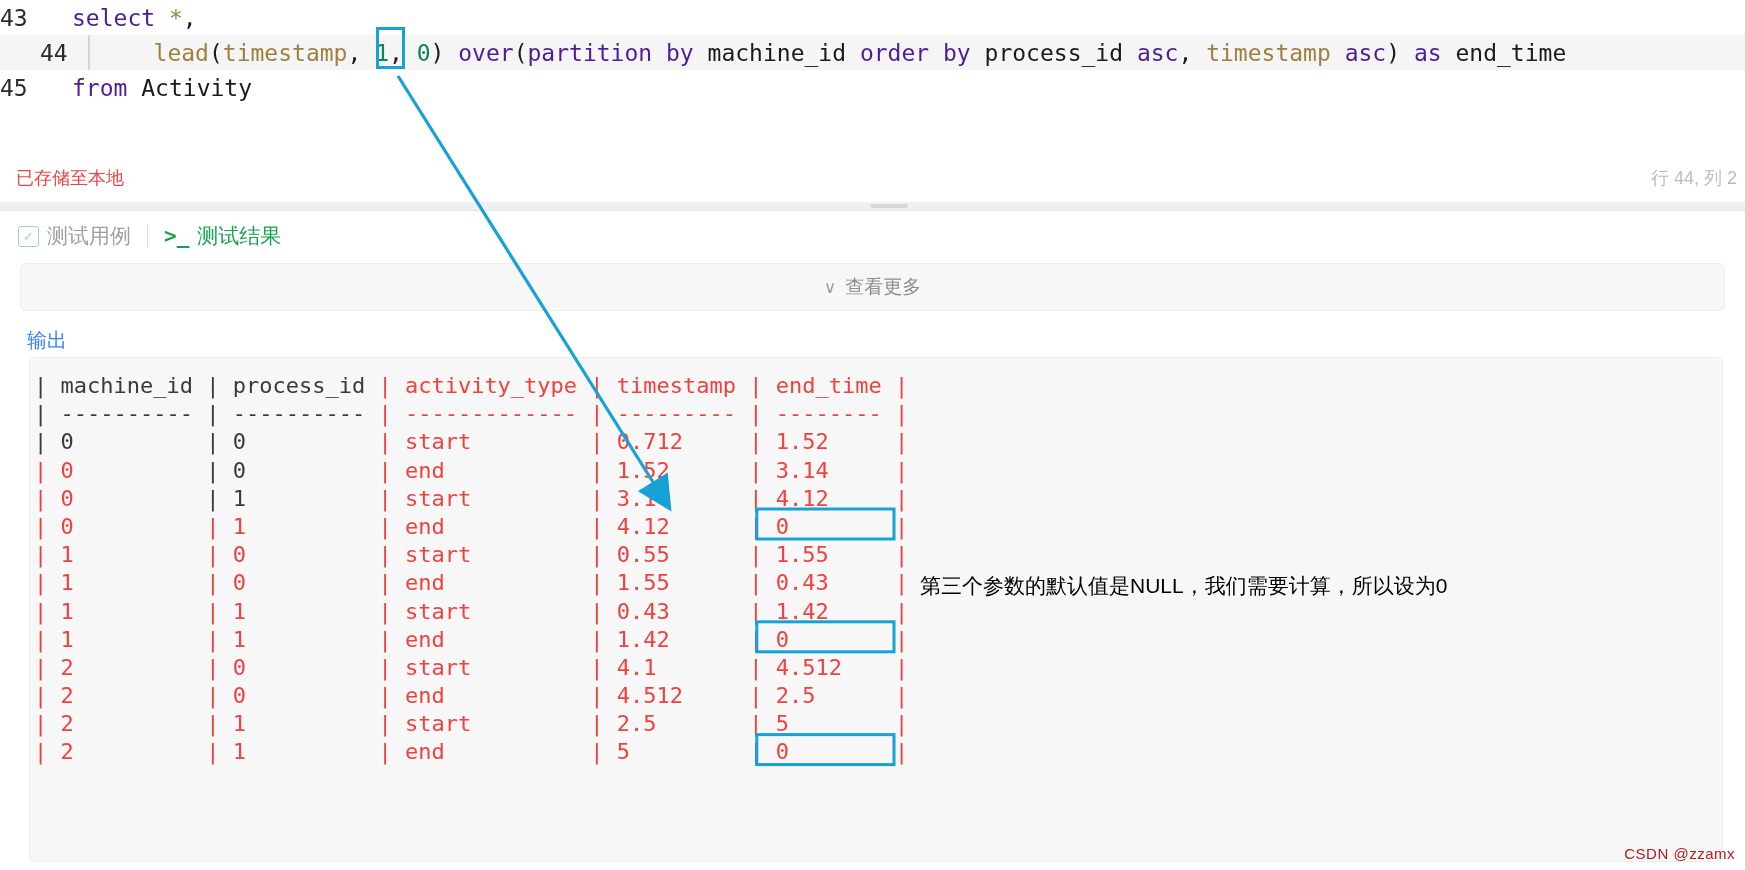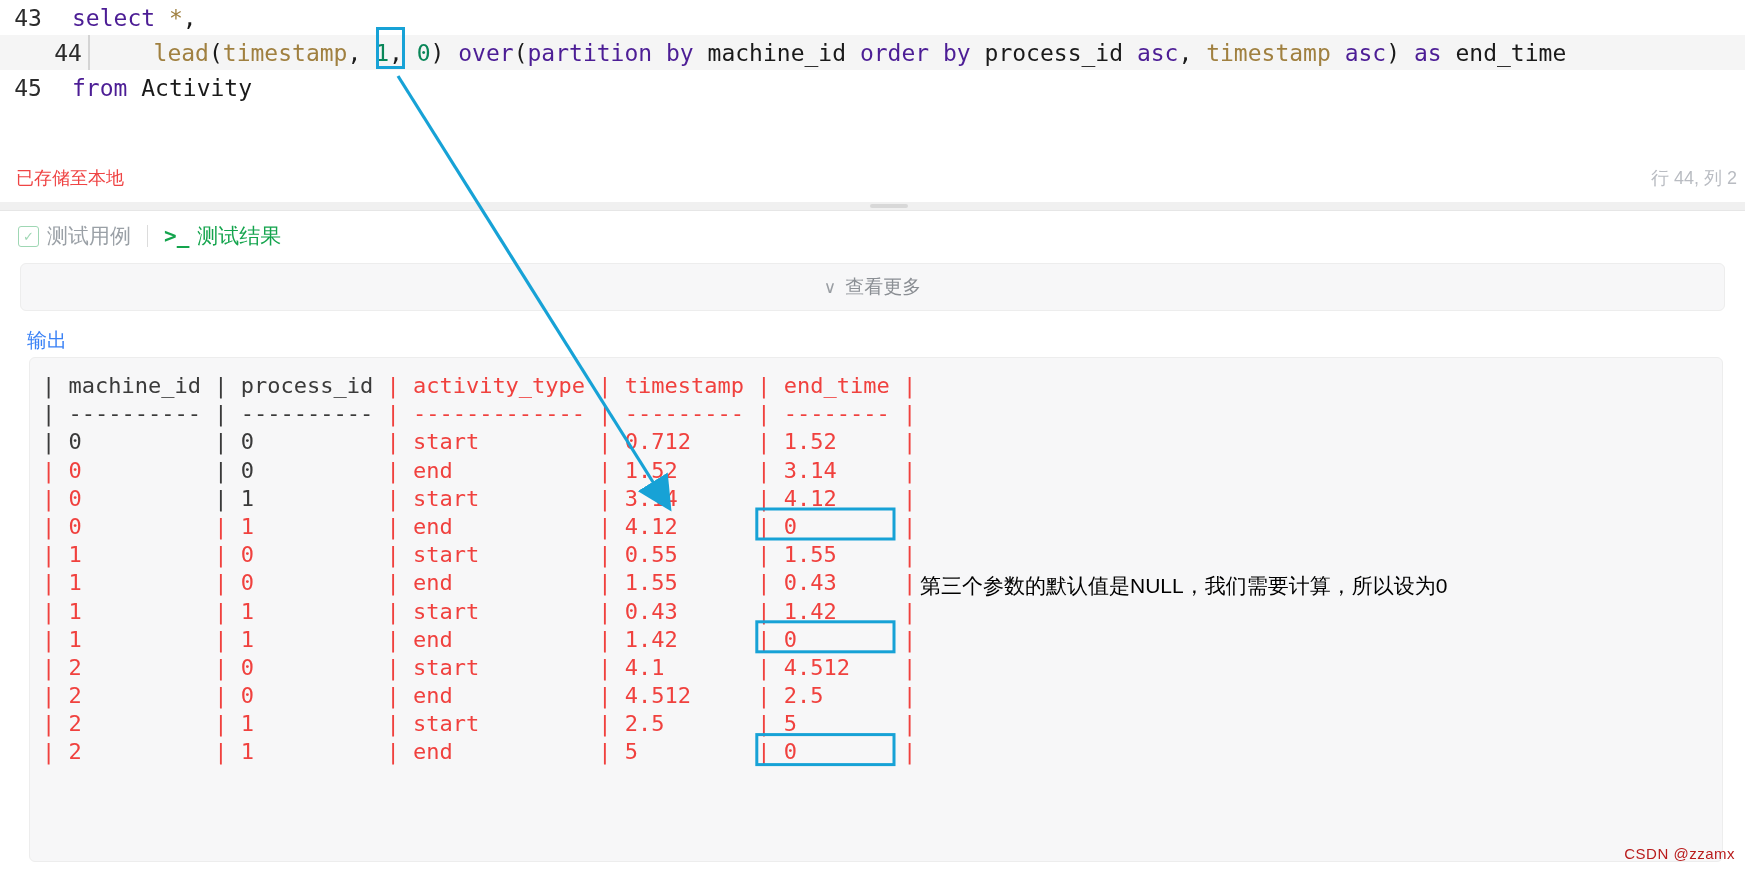--- a/index.html
+++ b/index.html
@@ -8,21 +8,21 @@
     background:#ffffff;
     font-family:"Liberation Sans","DejaVu Sans",sans-serif;
     overflow:hidden;position:relative;
   }
   .mono{font-family:"DejaVu Sans Mono","Liberation Mono",monospace;}
 
   
   #editor{position:absolute;left:0;top:0;width:1745px;height:152px;background:#ffffff;}
   .code-line{position:absolute;left:0;width:1745px;height:35px;display:flex;align-items:center;}
   .code-line.active{background:#f5f5f5;}
-  .ln{width:72px;text-align:center;padding-right:16px;color:#2b2b2b;font-size:23px;
+  .ln{width:72px;text-align:left;padding-right:16px;color:#2b2b2b;font-size:23px;
       font-family:"DejaVu Sans Mono","Liberation Mono",monospace;box-sizing:border-box;}
   .code-text{font-family:"DejaVu Sans Mono","Liberation Mono",monospace;
              font-size:23px;white-space:pre;letter-spacing:0px;}
   .indent-guide{position:absolute;left:88px;top:0;width:2px;height:35px;background:#d4d4d4;}
   .kw{color:#4c1d95;}
   .fn{color:#a08040;}
   .num{color:#098658;}
   .plain{color:#1a1a1a;}
 
   
@@ -57,21 +57,21 @@
       color:#8b8f94;font-size:19px;cursor:pointer;box-sizing:border-box;}
   .dbl-chev{display:inline-block;font-size:17px;line-height:1;color:#9a9ea3;}
 
   #output-label{position:absolute;left:27px;top:116px;font-size:20px;color:#3b82f6;}
 
   
   #output-card{position:absolute;left:29px;top:146px;width:1694px;height:505px;
      background:#f7f7f8;border:1px solid #ededed;border-radius:6px;box-sizing:border-box;
      overflow:hidden;}
 
-  #ascii-table{position:absolute;left:12px;top:14px;font-family:"DejaVu Sans Mono","Liberation Mono",monospace;
+  #ascii-table{position:absolute;left:4px;top:14px;font-family:"DejaVu Sans Mono","Liberation Mono",monospace;
      font-size:22px;line-height:28.2px;white-space:pre;color:#f0413e;}
   .trow{height:28.2px;}
   .dark{color:#3a3a3a;}
   .red{color:#f0413e;}
 
   
   #annot-text{position:absolute;left:920px;top:572px;font-size:21px;color:#000000;white-space:nowrap;}
 
   #arrow-svg{position:absolute;left:0;top:0;width:1745px;height:870px;pointer-events:none;}
 

